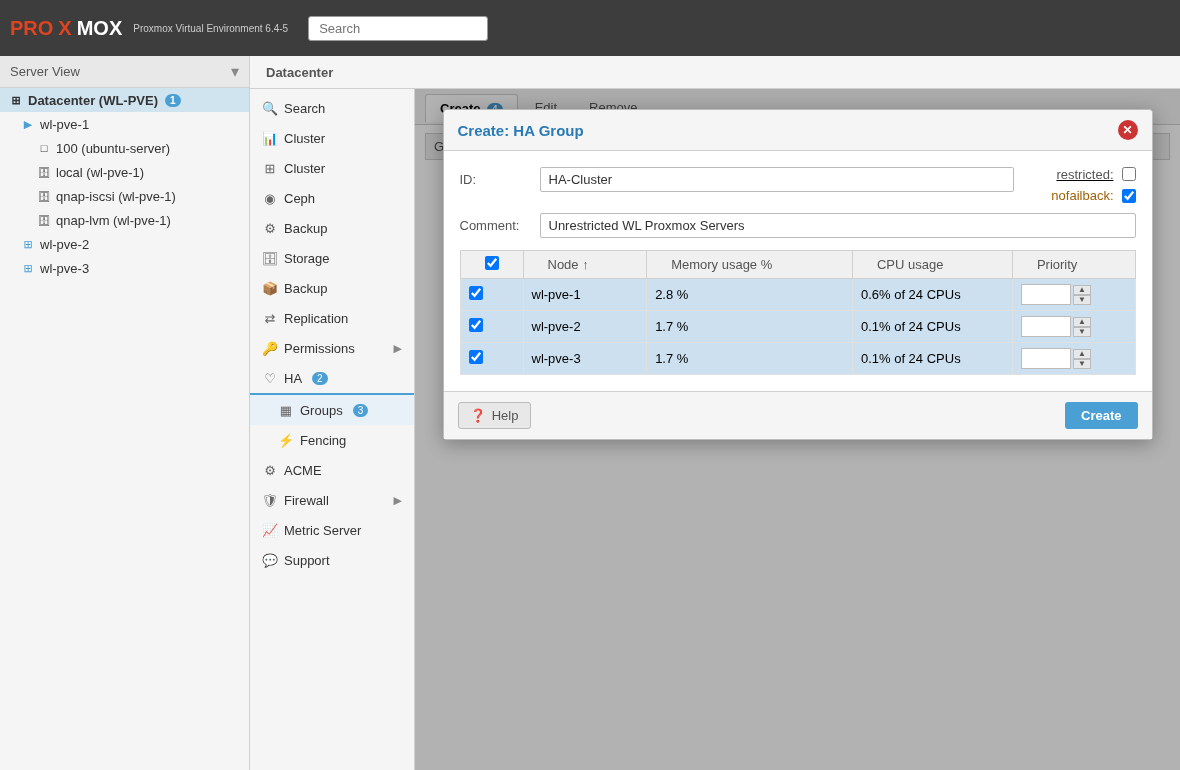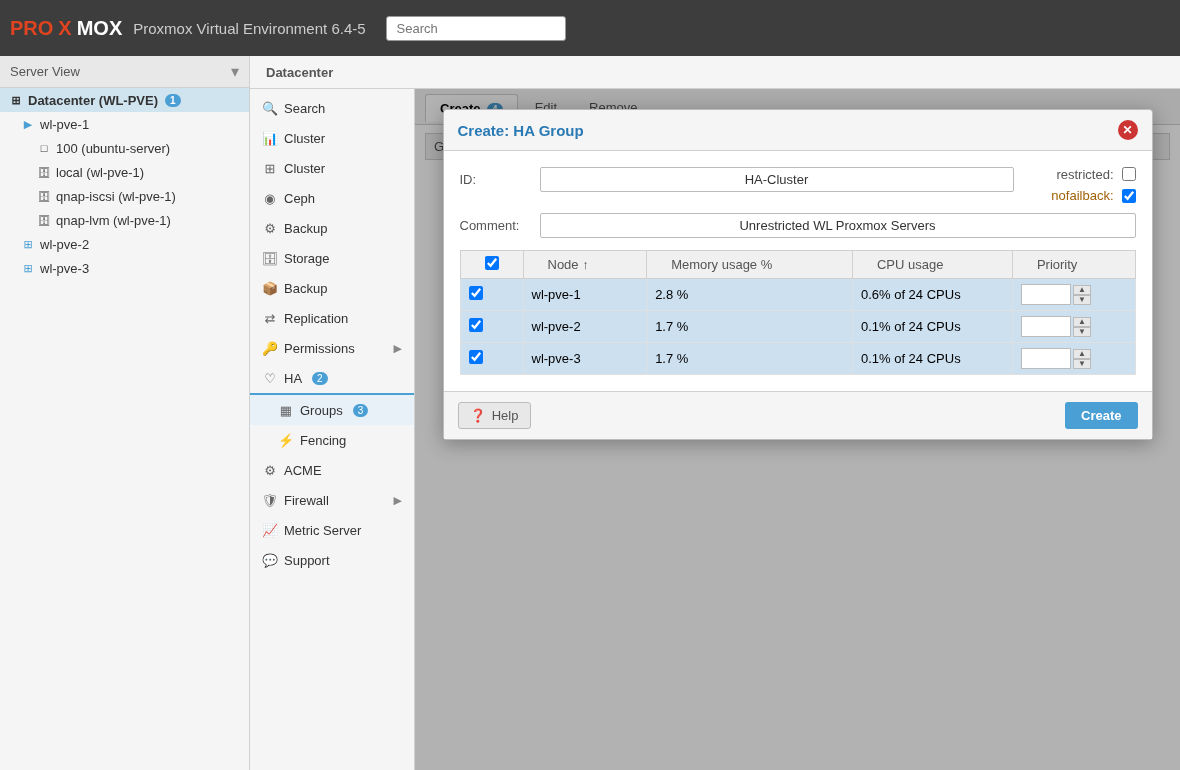--- a/index.html
+++ b/index.html
@@ -67,21 +67,21 @@
       box-shadow: 0 4px 20px rgba(0,0,0,0.3); display: flex; flex-direction: column;
     }
     .modal-header {
       display: flex; align-items: center; justify-content: space-between;
       padding: 10px 14px; background: #f5f5f5; border-bottom: 1px solid #d0d0d0; border-radius: 4px 4px 0 0;
     }
     .modal-title { color: #2a7ab5; font-size: 15px; font-weight: bold; }
     .modal-close { width: 20px; height: 20px; background: #cc3333; color: #fff; border: none; border-radius: 50%; cursor: pointer; display: flex; align-items: center; justify-content: center; font-size: 12px; font-weight: bold; }
     .modal-body { padding: 16px; }
     .modal-footer { padding: 10px 14px; display: flex; justify-content: space-between; align-items: center; border-top: 1px solid #d0d0d0; background: #f5f5f5; }
-    .form-input { border: 1px solid #bbb; padding: 4px 8px; border-radius: 2px; flex: 1; color: #333; text-align: center; }
+    .form-input { border: 1px solid #bbb; padding: 4px 8px; border-radius: 2px; flex: 1; color: #333; }
 
     
     .modal-table { width: 100%; border-collapse: collapse; }
     .modal-table th { background: #f0f0f0; border: 1px solid #d0d0d0; padding: 5px 24px; text-align: left; color: #555; font-weight: normal; }
     .modal-table th.sortable { cursor: pointer; }
     .modal-table td { border: 1px solid #e0e0e0; padding: 5px 8px; }
     .modal-table tr.selected td { background: #cce0f0; }
 
     .spinner { display: inline-flex; flex-direction: column; gap: 0; }
     .spinner-btn { width: 18px; height: 10px; background: #e8e8e8; border: 1px solid #bbb; cursor: pointer; display: flex; align-items: center; justify-content: center; font-size: 8px; color: #555; }
@@ -96,21 +96,21 @@
     input[type="checkbox"] { width: 14px; height: 14px; cursor: pointer; }
   </style>
 </head>
 <body>
 
 <div class="topbar">
   <div class="logo-area">
     <span style="color:#e0431f; font-weight:bold; font-size:20px;">PRO</span>
       <span style="color:#e0431f; font-weight:bold; font-size:20px;">X</span>
       <span style="color:#fff; font-weight:bold; font-size:20px;">MOX</span>
-    <span style="color:#ccc; font-size:15px; margin-left:6px;">Proxmox Virtual Environment 6.4-5</span>
+    <span style="color:#ccc; font-size:10px; margin-left:6px;">Proxmox Virtual Environment 6.4-5</span>
   </div>
   <input class="search-input-top" type="text" placeholder="Search" style="">
 </div>
 
 <div class="main-layout">
 
   <div class="sidebar">
     <div class="sidebar-header">
       <span>Server View</span>
       <span style="font-size:16px; color:#888; cursor:pointer;">▾</span>
@@ -279,21 +279,21 @@
             </div>
 
             <div class="modal-body">
 
               <div style="display:flex; align-items:flex-start; margin-bottom:10px;">
                 <div style="display:flex; align-items:center; flex:1;">
                   <label style="width:80px; color:#555; flex-shrink:0;">ID:</label>
                   <input type="text" class="form-input" style="width: 200px;" value="HA-Cluster">
                 </div>
                 <div style="display:flex; flex-direction:column; gap:6px; margin-left:20px;">
-                  <div style="display:flex; align-items:flex-start; gap:8px;">
+                  <div style="display:flex; align-items:flex-start; gap:8px;text-decoration:underline;">
                     <span style="color:#555; min-width:80px; text-align:right;">restricted:</span>
                     <input type="checkbox" style="">
                   </div>
                   <div style="display:flex; align-items:center; gap:8px;">
                     <span style="color:#a16207; min-width:80px; text-align:right;">nofailback:</span>
                     <input type="checkbox" checked="" style="">
                   </div>
                 </div>
               </div>
 

